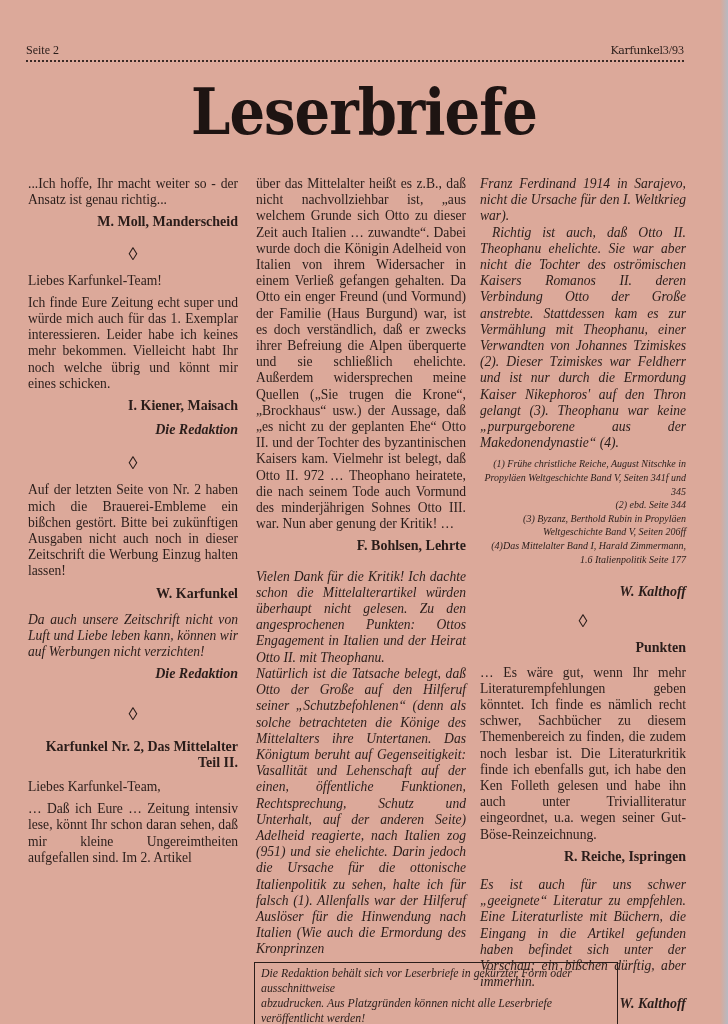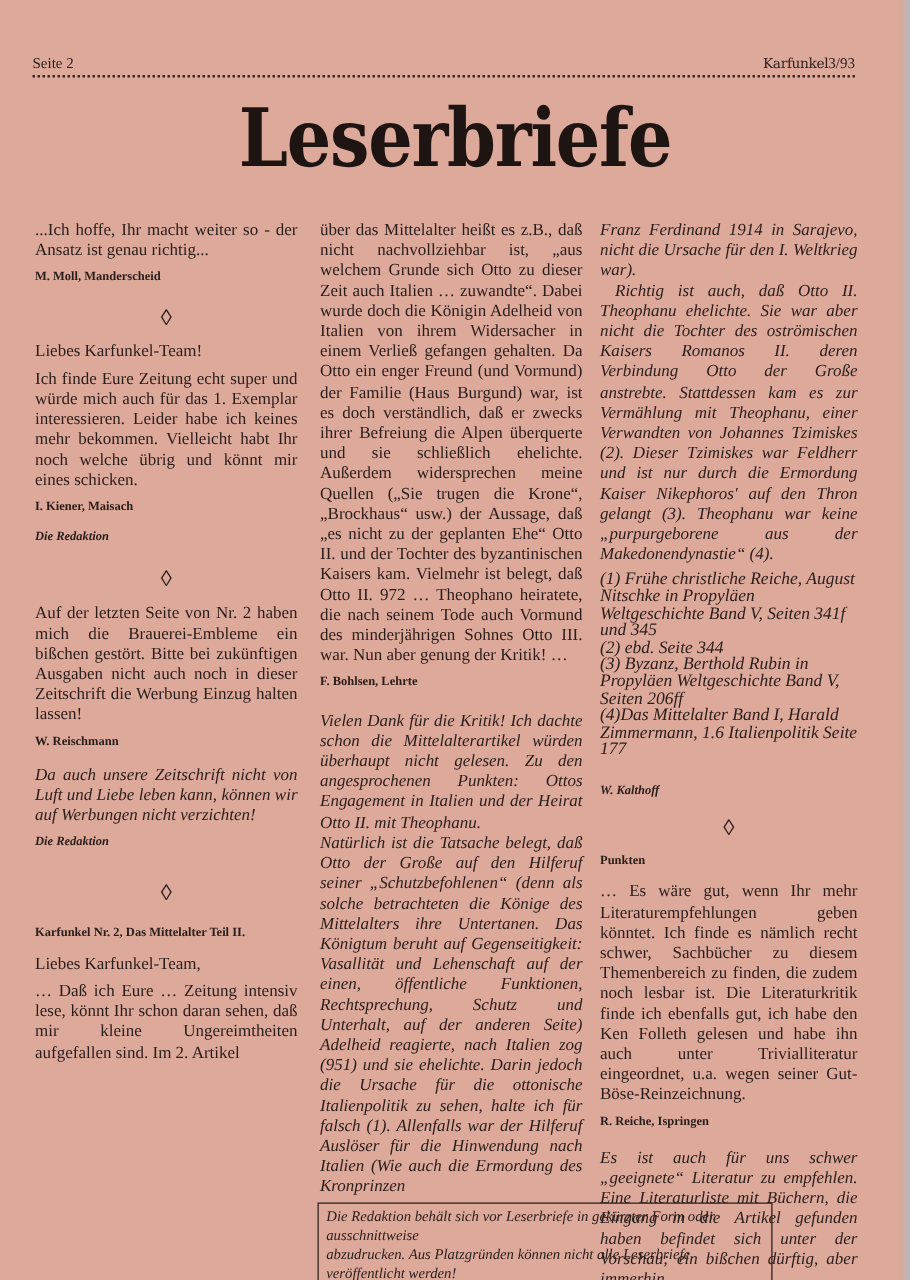--- a/index.html
+++ b/index.html
@@ -27,24 +27,24 @@
     font-family:"DejaVu Serif", serif; font-weight:bold;
     font-size:56px; letter-spacing:-1px; color:#1e1412;
     transform:scaleY(1.15);
   }
   .col { position:absolute; top:176px; font-size:13.6px; line-height:16.2px; }
   .c1 { left:28px; width:210px; }
   .c2 { left:256px; width:210px; }
   .c3 { left:480px; width:206px; }
   p { margin:0 0 6px 0; text-align:justify; hyphens:manual; }
   .it { font-style:italic; }
-  .sig { font-weight:bold; margin:4px 0 8px 0; font-size:10px; text-align:left; }
+  .sig { font-weight:bold; margin:4px 0 8px 0; font-size:14px; text-align:right; }
   .sig.it { font-style:italic; }
   .divider { text-align:center; font-size:18px; margin:14px 0 10px 0; line-height:18px; }
-  .fn { font-size:14px; line-height:13.6px; font-style:italic; margin:0 0 0 0; text-align:left; }
+  .fn { font-size:10px; line-height:13.6px; font-style:italic; margin:0 0 0 0; text-align:right; }
   .indent { text-indent:12px; }
   .notice {
     position:absolute; left:254px; top:962px; width:364px;
     border:1.5px solid #2a1d1a; padding:3px 6px;
     font-style:italic; font-size:11.8px; line-height:15px; box-sizing:border-box;
   }
   .notice span { display:block; }
 </style>
 </head>
 <body>
@@ -61,21 +61,21 @@
 <div class="col c1">
   <p>...Ich hoffe, Ihr macht weiter so - der Ansatz ist genau richtig...</p>
   <div class="sig">M. Moll, Manderscheid</div>
   <div class="divider">◊</div>
   <p>Liebes Karfunkel-Team!</p>
   <p>Ich finde Eure Zeitung echt super und würde mich auch für das 1. Exemplar interessieren. Leider habe ich keines mehr bekommen. Vielleicht habt Ihr noch welche übrig und könnt mir eines schicken.</p>
   <div class="sig">I. Kiener, Maisach</div>
   <div class="sig it">Die Redaktion</div>
   <div class="divider" style="margin-top:16px">◊</div>
   <p>Auf der letzten Seite von Nr. 2 haben mich die Brauerei-Embleme ein bißchen gestört. Bitte bei zukünftigen Ausgaben nicht auch noch in dieser Zeitschrift die Werbung Einzug halten lassen!</p>
-  <div class="sig">W. Reischmann</div>
+  <div class="sig">W. Karfunkel</div>
   <p class="it" style="margin-top:10px">Da auch unsere Zeitschrift nicht von Luft und Liebe leben kann, können wir auf Werbungen nicht verzichten!</p>
   <div class="sig it">Die Redaktion</div>
   <div class="divider" style="margin-top:22px;margin-bottom:16px">◊</div>
   <div class="sig">Karfunkel Nr. 2, Das Mittelalter Teil II.</div>
   <p>Liebes Karfunkel-Team,</p>
   <p>… Daß ich Eure … Zeitung intensiv lese, könnt Ihr schon daran sehen, daß mir kleine Ungereimtheiten aufgefallen sind. Im 2. Artikel</p>
 </div>
 
 <div class="col c2">
   <p>über das Mittelalter heißt es z.B., daß nicht nachvollziehbar ist, „aus welchem Grunde sich Otto zu dieser Zeit auch Italien … zuwandte“. Dabei wurde doch die Königin Adelheid von Italien von ihrem Widersacher in einem Verließ gefangen gehalten. Da Otto ein enger Freund (und Vormund) der Familie (Haus Burgund) war, ist es doch verständlich, daß er zwecks ihrer Befreiung die Alpen überquerte und sie schließlich ehelichte. Außerdem widersprechen meine Quellen („Sie trugen die Krone“, „Brockhaus“ usw.) der Aussage, daß „es nicht zu der geplanten Ehe“ Otto II. und der Tochter des byzantinischen Kaisers kam. Vielmehr ist belegt, daß Otto II. 972 … Theophano heiratete, die nach seinem Tode auch Vormund des minderjährigen Sohnes Otto III. war. Nun aber genung der Kritik! …</p>

